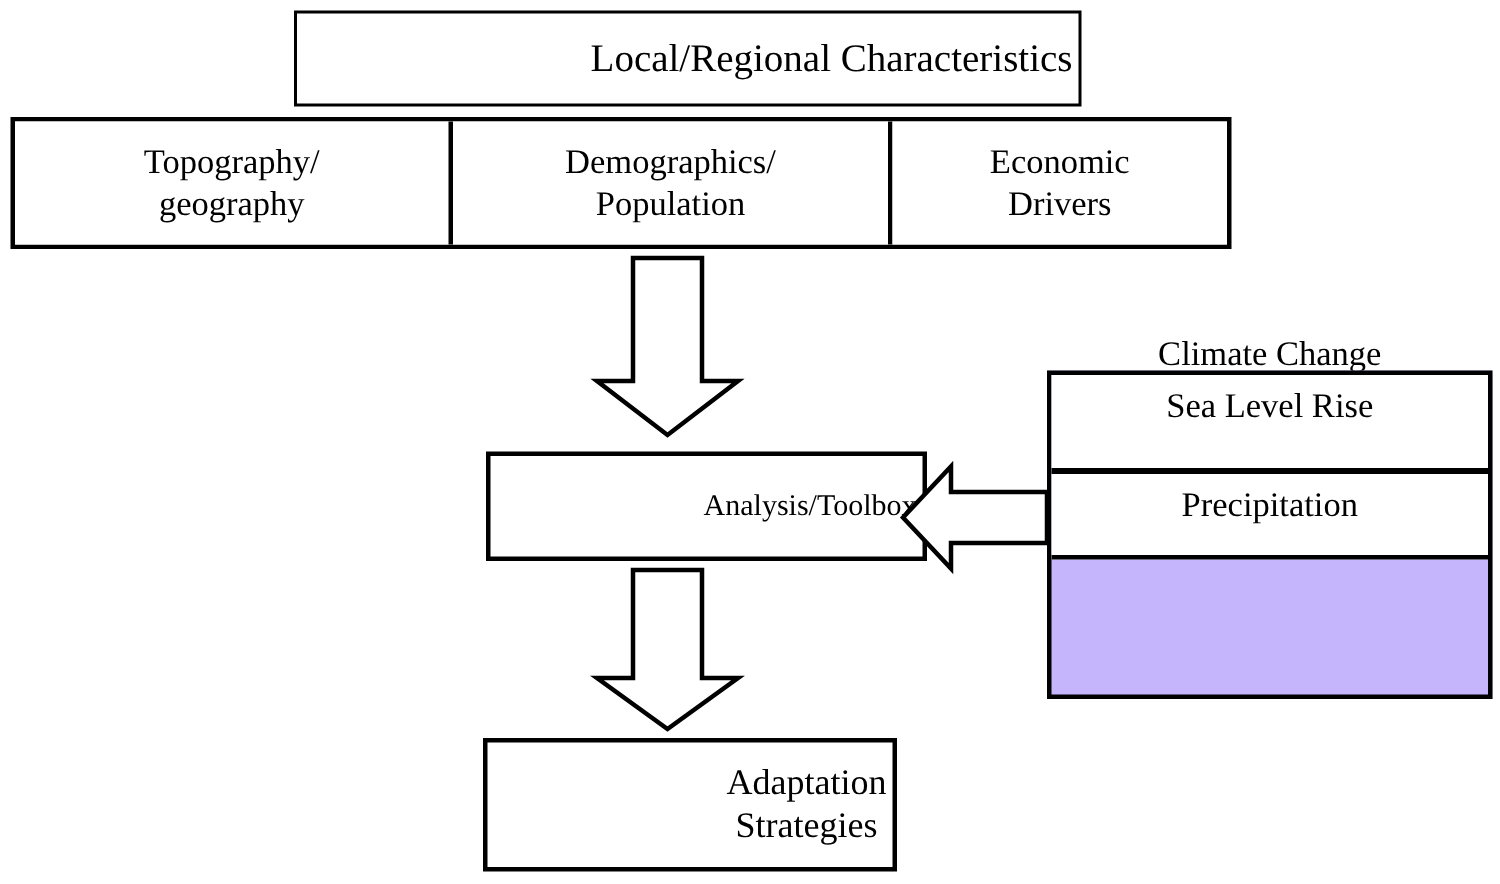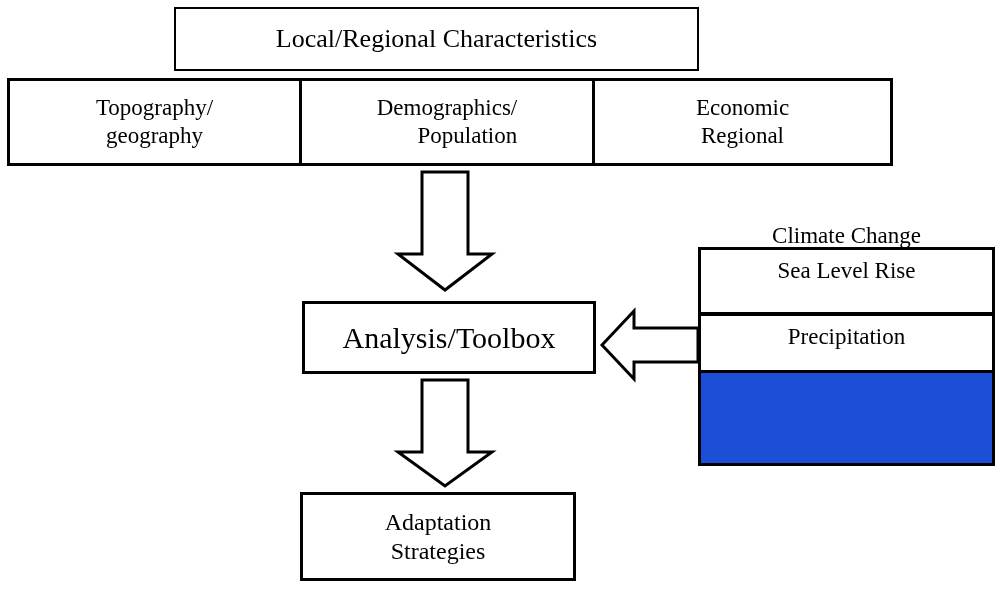--- a/index.html
+++ b/index.html
@@ -16,23 +16,24 @@
     color: #000000;
     overflow: hidden;
   }
   .box {
     position: absolute;
     box-sizing: border-box;
     background: #ffffff;
     border: 2px solid #000000;
     display: flex;
     align-items: center;
-    justify-content: center;
+    justify-content: flex-end;
     text-align: center;
     line-height: 1.18;
+    margin-left: 22px;
   }
   .box-label {
     display: block;
     white-space: pre-line;
     padding: 0 4px;
   }
   .plain-label {
     position: absolute;
     text-align: center;
     white-space: nowrap;
@@ -50,66 +51,66 @@
 
   
   #box-local-regional {
     left: 174px; top: 7px; width: 525px; height: 64px;
     font-size: 26px;
   }
 
   
   #row-characteristics {
     position: absolute;
-    left: 7px; top: 78px; width: 886px; height: 88px;
+    left: 7px; top: 78px; width: 814px; height: 88px;
     box-sizing: border-box;
     border: 3px solid #000000;
     background: #ffffff;
     display: flex;
   }
   .row-cell {
     flex: 0 0 auto;
     box-sizing: border-box;
     display: flex;
     align-items: center;
     justify-content: center;
     text-align: center;
     font-size: 23px;
     line-height: 1.2;
     background: #ffffff;
   }
   #cell-topography { width: 289px; }
-  #cell-demographics { width: 296px; border-left: 3px solid #000; border-right: 3px solid #000; text-align: right; }
+  #cell-demographics { width: 296px; border-left: 3px solid #000; border-right: 3px solid #000; }
   #cell-economic { flex: 1 1 auto; }
 
   
   #box-analysis {
     left: 302px; top: 301px; width: 294px; height: 73px;
     border-width: 3px;
-    font-size: 30px;
+    font-size: 20px;
   }
 
   
   #box-adaptation {
     left: 300px; top: 492px; width: 276px; height: 89px;
     border-width: 3px;
     font-size: 24px;
   }
 
   
   #label-climate-change {
     left: 698px; top: 223px; width: 297px;
     font-size: 23px;
   }
   #box-climate-change {
     position: absolute;
     left: 698px; top: 247px; width: 297px; height: 219px;
     box-sizing: border-box;
     border: 3px solid #000000;
-    background: #1d4ed8;
+    background: #c4b5fd;
     display: flex;
     flex-direction: column;
   }
   .climate-cell {
     box-sizing: border-box;
     display: flex;
     align-items: flex-start;
     justify-content: center;
     text-align: center;
     font-size: 23px;
@@ -138,21 +139,21 @@
     <div class="row-cell" id="cell-topography">
       <span class="box-label">Topography/
 geography</span>
     </div>
     <div class="row-cell" id="cell-demographics">
       <span class="box-label">Demographics/
 Population</span>
     </div>
     <div class="row-cell" id="cell-economic">
       <span class="box-label">Economic
-Regional</span>
+Drivers</span>
     </div>
   </div>
 
   <svg class="arrow-svg" id="arrow-down-top" viewBox="0 0 98 122">
     <polygon class="arrow-shape" points="26,2 72,2 72,84 96,84 49,120 2,84 26,84"></polygon>
   </svg>
 
   <div class="box" id="box-analysis">
     <span class="box-label">Analysis/Toolbox</span>
   </div>

